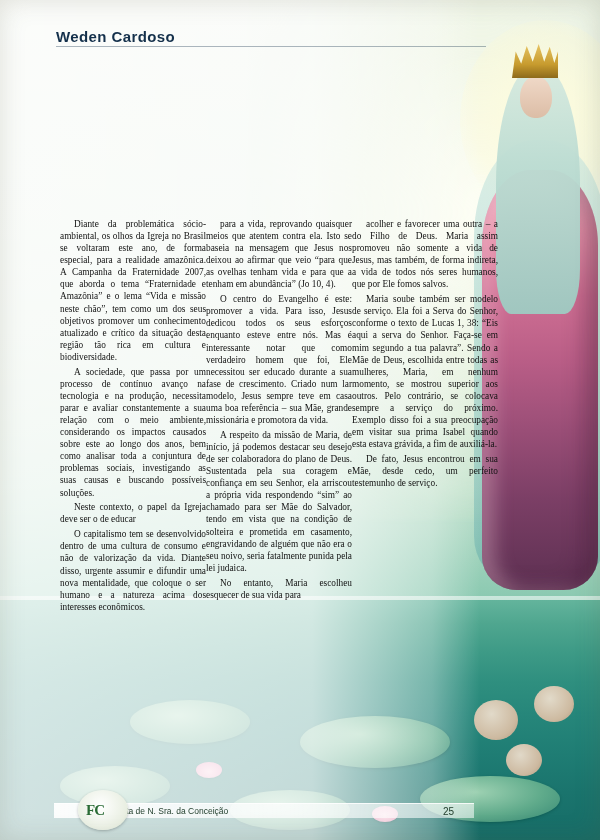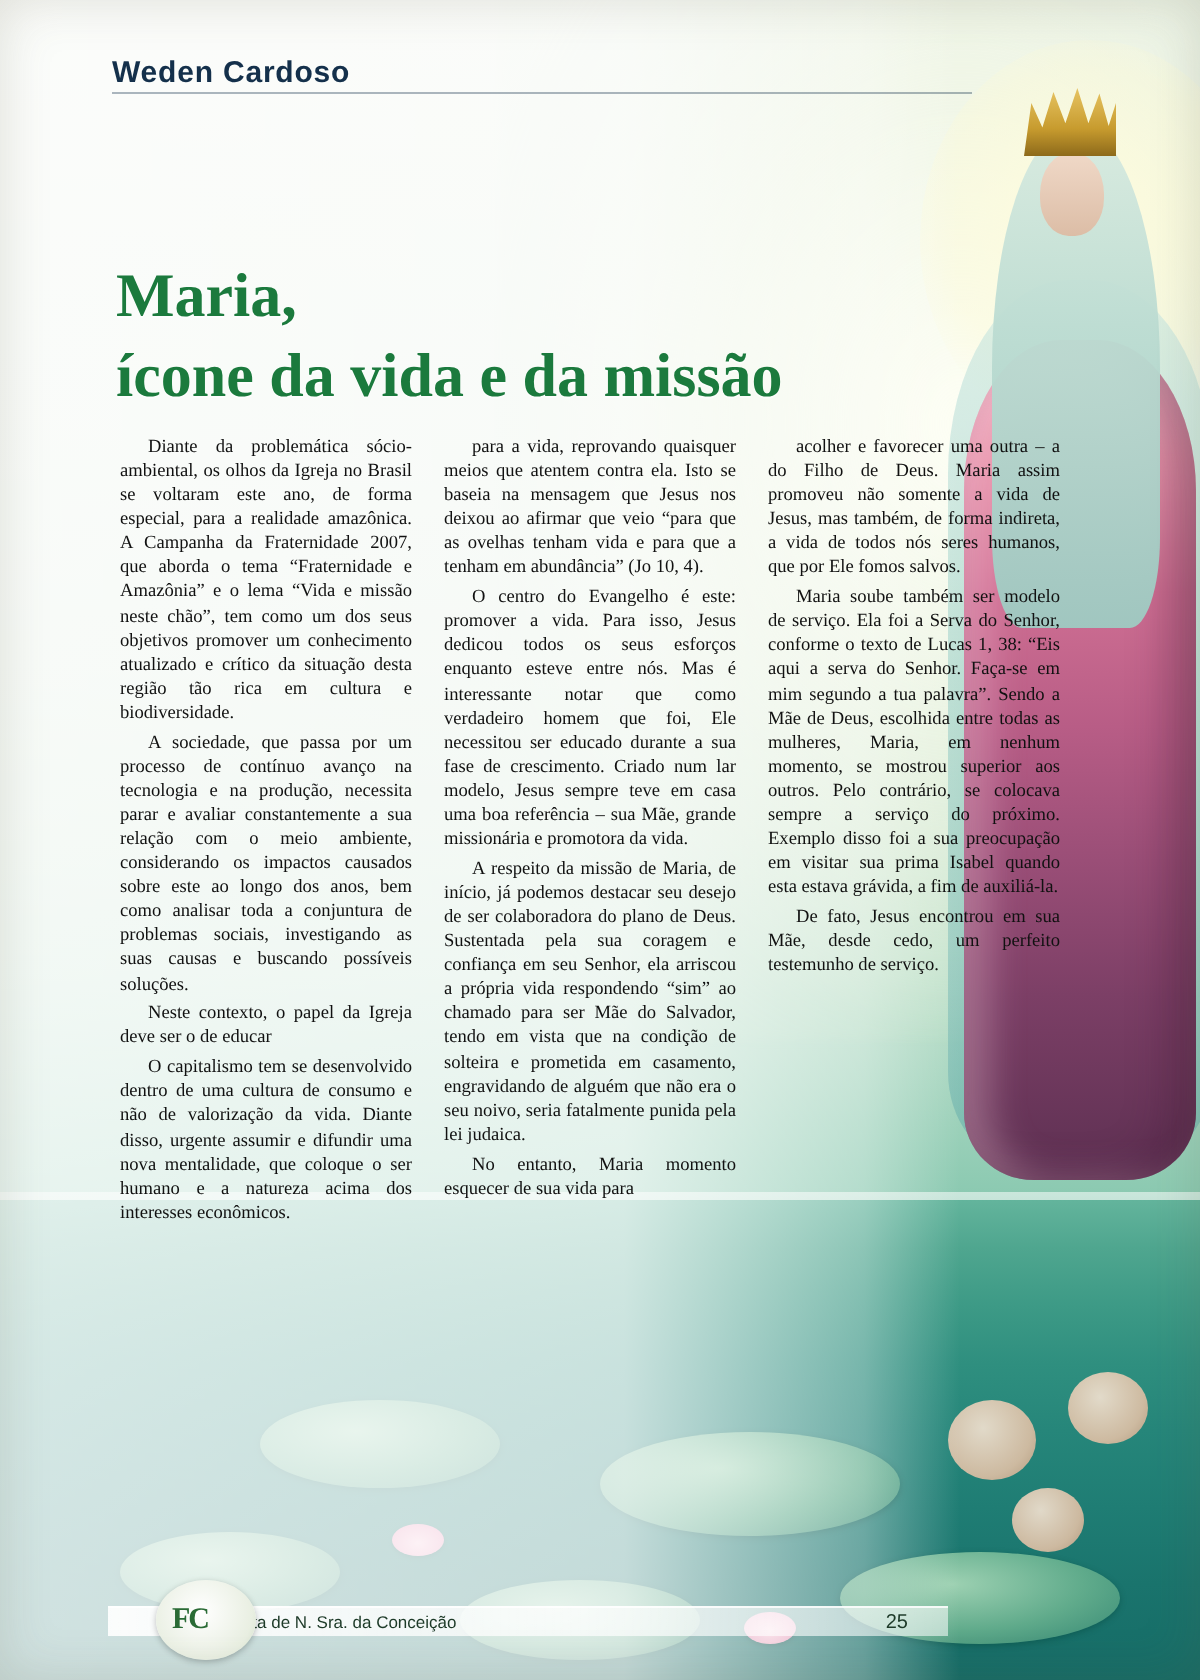--- a/index.html
+++ b/index.html
@@ -199,21 +199,21 @@
   }
   .headline .l2 { display: block; }
 
   
   .columns {
     position: absolute;
     left: 60px; top: 218px;
     width: 470px;
     height: 500px;
     display: flex;
-    gap: 16px;
+    gap: 0;
   }
   .col {
     width: 146px;
     font-size: 9.3px;
     line-height: 1.30;
     text-align: justify;
     color: #111111;
     font-family: "Liberation Serif", serif;
   }
   .col p {
@@ -299,39 +299,35 @@
   <div class="lily-flower f2"></div>
   <div class="cherub c1"></div>
   <div class="cherub c2"></div>
   <div class="cherub c3"></div>
 
   <div class="content-veil"></div>
 
   <div class="byline">Weden Cardoso</div>
   <div class="rule-top"></div>
 
-  <div class="headline">
-    <span class="l1">Maria,</span>
-    <span class="l2">ícone da vida e da missão</span>
-  </div>
 
   <div class="columns">
 
     <div class="col">
       <p>Diante da problemática sócio-ambiental, os olhos da Igreja no Brasil se voltaram este ano, de forma especial, para a realidade amazônica. A Campanha da Fraternidade 2007, que aborda o tema “Fraternidade e Amazônia” e o lema “Vida e missão neste chão”, tem como um dos seus objetivos promover um conhecimento atualizado e crítico da situação desta região tão rica em cultura e biodiversidade.</p>
       <p>A sociedade, que passa por um processo de contínuo avanço na tecnologia e na produção, necessita parar e avaliar constantemente a sua relação com o meio ambiente, considerando os impactos causados sobre este ao longo dos anos, bem como analisar toda a conjuntura de problemas sociais, investigando as suas causas e buscando possíveis soluções.</p>
       <p>Neste contexto, o papel da Igreja deve ser o de educar</p>
       <p>O capitalismo tem se desenvolvido dentro de uma cultura de consumo e não de valorização da vida. Diante disso, urgente assumir e difundir uma nova mentalidade, que coloque o ser humano e a natureza acima dos interesses econômicos.</p>
     </div>
 
     <div class="col">
       <p>para a vida, reprovando quaisquer meios que atentem contra ela. Isto se baseia na mensagem que Jesus nos deixou ao afirmar que veio “para que as ovelhas tenham vida e para que a tenham em abundância” (Jo 10, 4).</p>
       <p>O centro do Evangelho é este: promover a vida. Para isso, Jesus dedicou todos os seus esforços enquanto esteve entre nós. Mas é interessante notar que como verdadeiro homem que foi, Ele necessitou ser educado durante a sua fase de crescimento. Criado num lar modelo, Jesus sempre teve em casa uma boa referência – sua Mãe, grande missionária e promotora da vida.</p>
       <p>A respeito da missão de Maria, de início, já podemos destacar seu desejo de ser colaboradora do plano de Deus. Sustentada pela sua coragem e confiança em seu Senhor, ela arriscou a própria vida respondendo “sim” ao chamado para ser Mãe do Salvador, tendo em vista que na condição de solteira e prometida em casamento, engravidando de alguém que não era o seu noivo, seria fatalmente punida pela lei judaica.</p>
-      <p>No entanto, Maria momento esquecer de sua vida para</p>
+      <p>No entanto, Maria escolheu esquecer de sua vida para</p>
     </div>
 
     <div class="col">
       <p>acolher e favorecer uma outra – a do Filho de Deus. Maria assim promoveu não somente a vida de Jesus, mas também, de forma indireta, a vida de todos nós seres humanos, que por Ele fomos salvos.</p>
       <p>Maria soube também ser modelo de serviço. Ela foi a Serva do Senhor, conforme o texto de Lucas 1, 38: “Eis aqui a serva do Senhor. Faça-se em mim segundo a tua palavra”. Sendo a Mãe de Deus, escolhida entre todas as mulheres, Maria, em nenhum momento, se mostrou superior aos outros. Pelo contrário, se colocava sempre a serviço do próximo. Exemplo disso foi a sua preocupação em visitar sua prima Isabel quando esta estava grávida, a fim de auxiliá-la.</p>
       <p>De fato, Jesus encontrou em sua Mãe, desde cedo, um perfeito testemunho de serviço.</p>
     </div>
 
   </div>
 

